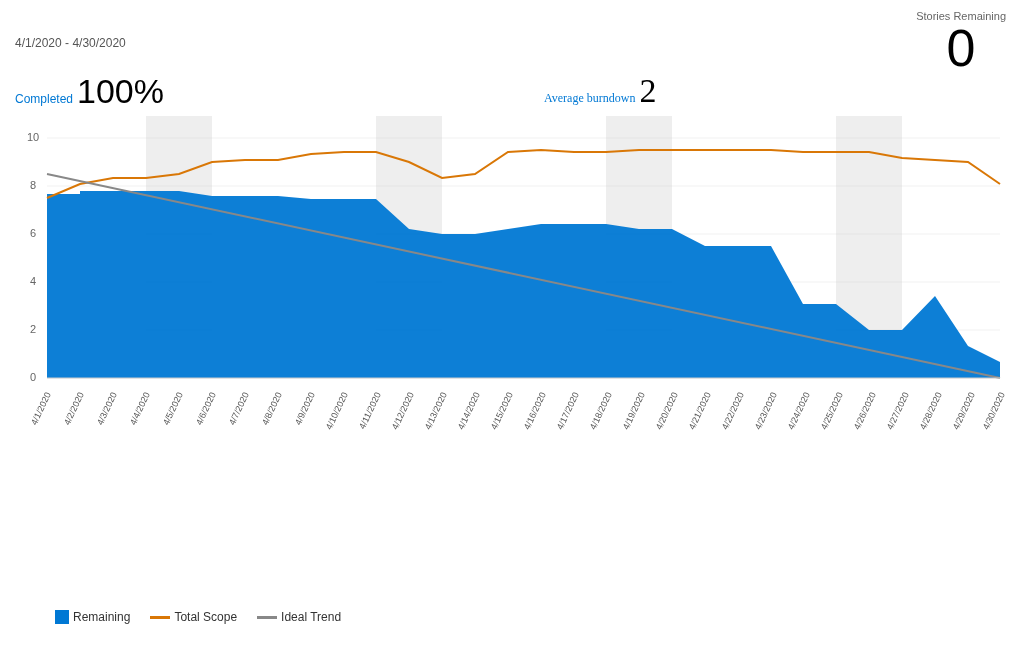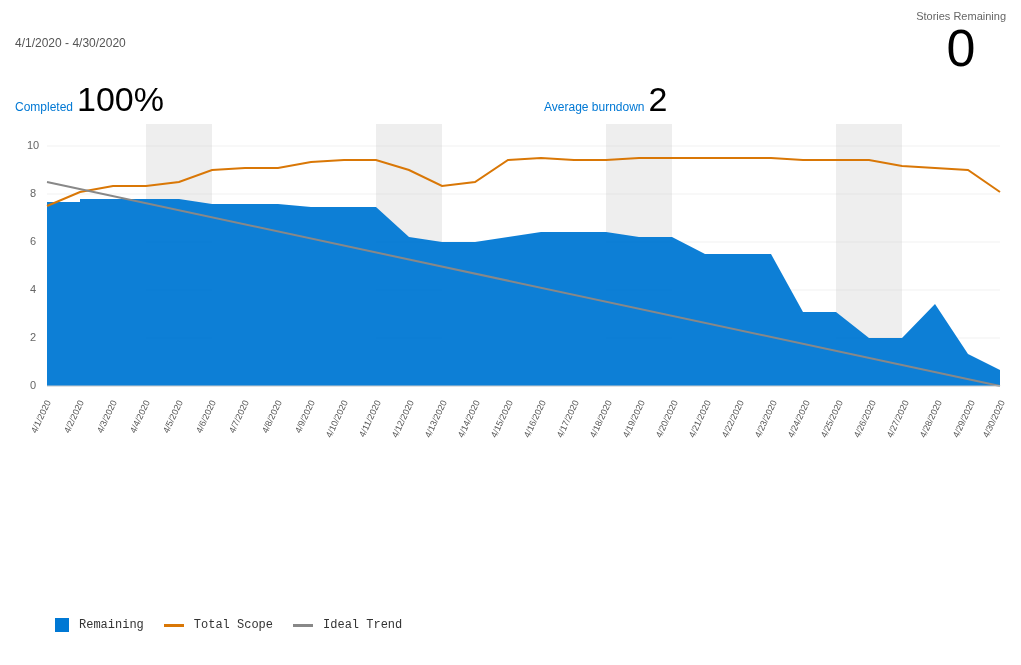--- a/index.html
+++ b/index.html
@@ -38,39 +38,39 @@
       color: #666;
     }
     .stories-remaining .value {
       font-size: 52px;
       font-weight: 300;
       line-height: 1;
       color: #000;
     }
     .stats-row {
       display: flex;
-      margin-top: 8px;
     }
     .stat-item {
       display: flex;
       align-items: baseline;
       gap: 4px;
     }
     .stat-item .stat-label {
       font-size: 12px;
       color: #0078d4;
     }
     .stat-item .stat-value {
       font-size: 34px;
       font-weight: 300;
       color: #000;
       line-height: 1;
     }
     .stat-avg {
       margin-left: 380px;
+      font-family: Liberation Serif, serif;
     }
     .stat-scope {
       margin-left: 260px;
     }
     .chart-area {
       position: relative;
       margin-top: 8px;
       height: 490px;
       width: 100%;
     }
@@ -81,24 +81,23 @@
     .legend {
       display: flex;
       gap: 20px;
       align-items: center;
       margin-top: 4px;
       padding-left: 40px;
     }
     .legend-item {
       display: flex;
       align-items: center;
-      gap: 10px;
+      gap: 4px;
       font-size: 12px;
       color: #333;
-      font-family: Liberation Mono, monospace;
     }
     .legend-color {
       width: 14px;
       height: 14px;
     }
     .legend-line {
       width: 20px;
       height: 3px;
     }
   </style>

